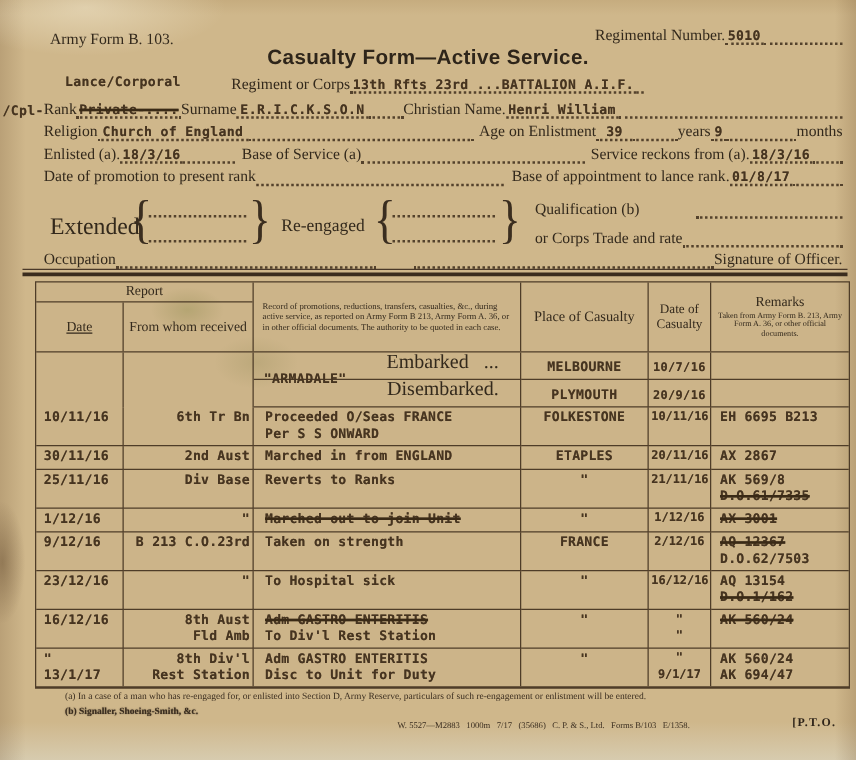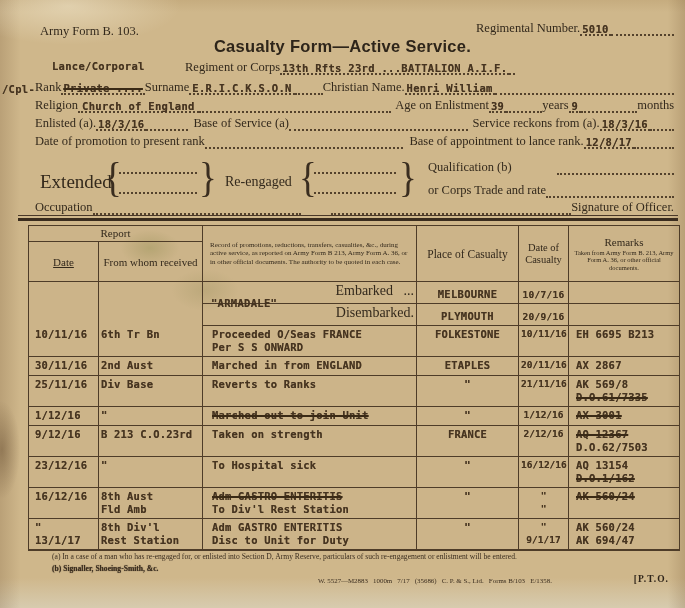--- a/index.html
+++ b/index.html
@@ -49,33 +49,33 @@
     align-items:flex-start;justify-content:center;}
   .th-place{font-size:11.5px;}
   .th-cas{font-size:10.5px;line-height:12px;}
   .th-rem .rem-title{font-size:11px;}
   .th-rem .rem-sub{font-size:6.5px;line-height:7.5px;padding:1px 4px 0;}
   .egrid{display:grid;grid-template-columns:70px 104px 214px 102px 50px 1fr;grid-auto-rows:22px;}
   .ecell{border-right:1.5px solid #4e3c28;position:relative;}
   .ecell.last{border-right:none;}
   .ecell.bb{border-bottom:1.5px solid #4e3c28;}
   .ecell.span2{grid-row:1/3;}
-  .elabel{position:absolute;right:2px;bottom:4px;font-size:14px;white-space:pre;text-align:right;}
+  .elabel{position:absolute;right:17px;bottom:4px;font-size:16px;white-space:pre;text-align:right;}
   .ship{position:absolute;left:8px;top:15px;}
   .ecenter{display:flex;align-items:flex-end;justify-content:center;padding-bottom:3px;}
   .trow{display:grid;grid-template-columns:70px 104px 214px 102px 50px 1fr;}
   .td{border-right:1.5px solid #4e3c28;border-bottom:1.5px solid #4e3c28;
     padding:2px 2px 3px;min-height:19px;}
   .td:last-child{border-right:none;}
   .trow:last-child .td{border-bottom:none;}
   .tline{font-family:"DejaVu Sans Mono",monospace;font-weight:700;color:#463420;
     font-size:10.5px;line-height:12.5px;letter-spacing:0.2px;white-space:nowrap;
     text-shadow:0 0 0.5px rgba(70,52,32,0.65);}
   .td-date{padding-left:6px;}
-  .td-from{text-align:left;}
+  .td-from{text-align:right;}
   .td-record{padding-left:9px;}
   .td-place{text-align:center;}
   .td-cas{text-align:center;}
   .td-cas .tline{font-size:9.5px;letter-spacing:0;}
   .td-rem{padding-left:7px;}
   .notes{position:absolute;font-size:7.6px;color:#3a2d1f;white-space:nowrap;}
   .noteb{font-weight:bold;text-shadow:0 0 1px rgba(58,45,31,0.8);}
   .imprint{position:absolute;font-size:6.9px;white-space:pre;color:#3a2d1f;}
   .pto{position:absolute;font-weight:bold;font-size:9.5px;letter-spacing:1px;color:#2f251a;}
 </style>
@@ -110,21 +110,21 @@
     <span class="plabel">Christian Name.</span>
     <span class="typed lead" style="padding:0 2px;">Henri William</span>
     <span class="lead fill"></span>
   </div>
 
   <div class="fline" style="left:35px;top:98px;width:639px;">
     <span class="plabel">Religion</span>
     <span class="typed lead" style="padding:0 4px;">Church of England</span>
     <span class="lead fill"></span>
     <span class="plabel" style="padding-left:4px;">Age on Enlistment</span>
-    <span class="typed lead" style="padding:0 2px;">39</span>
+    <span class="typed lead" style="padding:0 8px;">39</span>
     <span class="lead" style="width:36px;"></span>
     <span class="plabel">years</span>
     <span class="typed lead" style="padding:0 3px;">9</span>
     <span class="lead" style="width:56px;"></span>
     <span class="plabel">months</span>
   </div>
 
   <div class="fline" style="left:35px;top:116px;width:639px;">
     <span class="plabel">Enlisted (a).</span>
     <span class="typed lead" style="padding:0 2px;">18/3/16</span>
@@ -133,21 +133,21 @@
     <span class="lead fill"></span>
     <span class="plabel" style="padding-left:5px;">Service reckons from (a).</span>
     <span class="typed lead" style="padding:0 2px;">18/3/16</span>
     <span class="lead" style="width:24px;"></span>
   </div>
 
   <div class="fline" style="left:35px;top:134px;width:639px;">
     <span class="plabel">Date of promotion to present rank</span>
     <span class="lead fill"></span>
     <span class="plabel" style="padding-left:6px;">Base of appointment to lance rank.</span>
-    <span class="typed lead" style="padding:0 2px;">12/8/17</span>
+    <span class="typed lead" style="padding:0 2px;">01/8/17</span>
     <span class="lead" style="width:40px;"></span>
   </div>
 
   <div class="abs plabel" style="left:40px;top:171px;font-size:19px;">Extended</div>
   <div class="brace" style="left:104px;top:157px;">{</div>
   <div class="bdots" style="left:119px;top:172px;"></div>
   <div class="bdots" style="left:119px;top:192px;"></div>
   <div class="brace" style="left:199px;top:157px;">}</div>
 
   <div class="abs plabel" style="left:225px;top:174px;font-size:14px;text-align:right;">Re-engaged</div>

